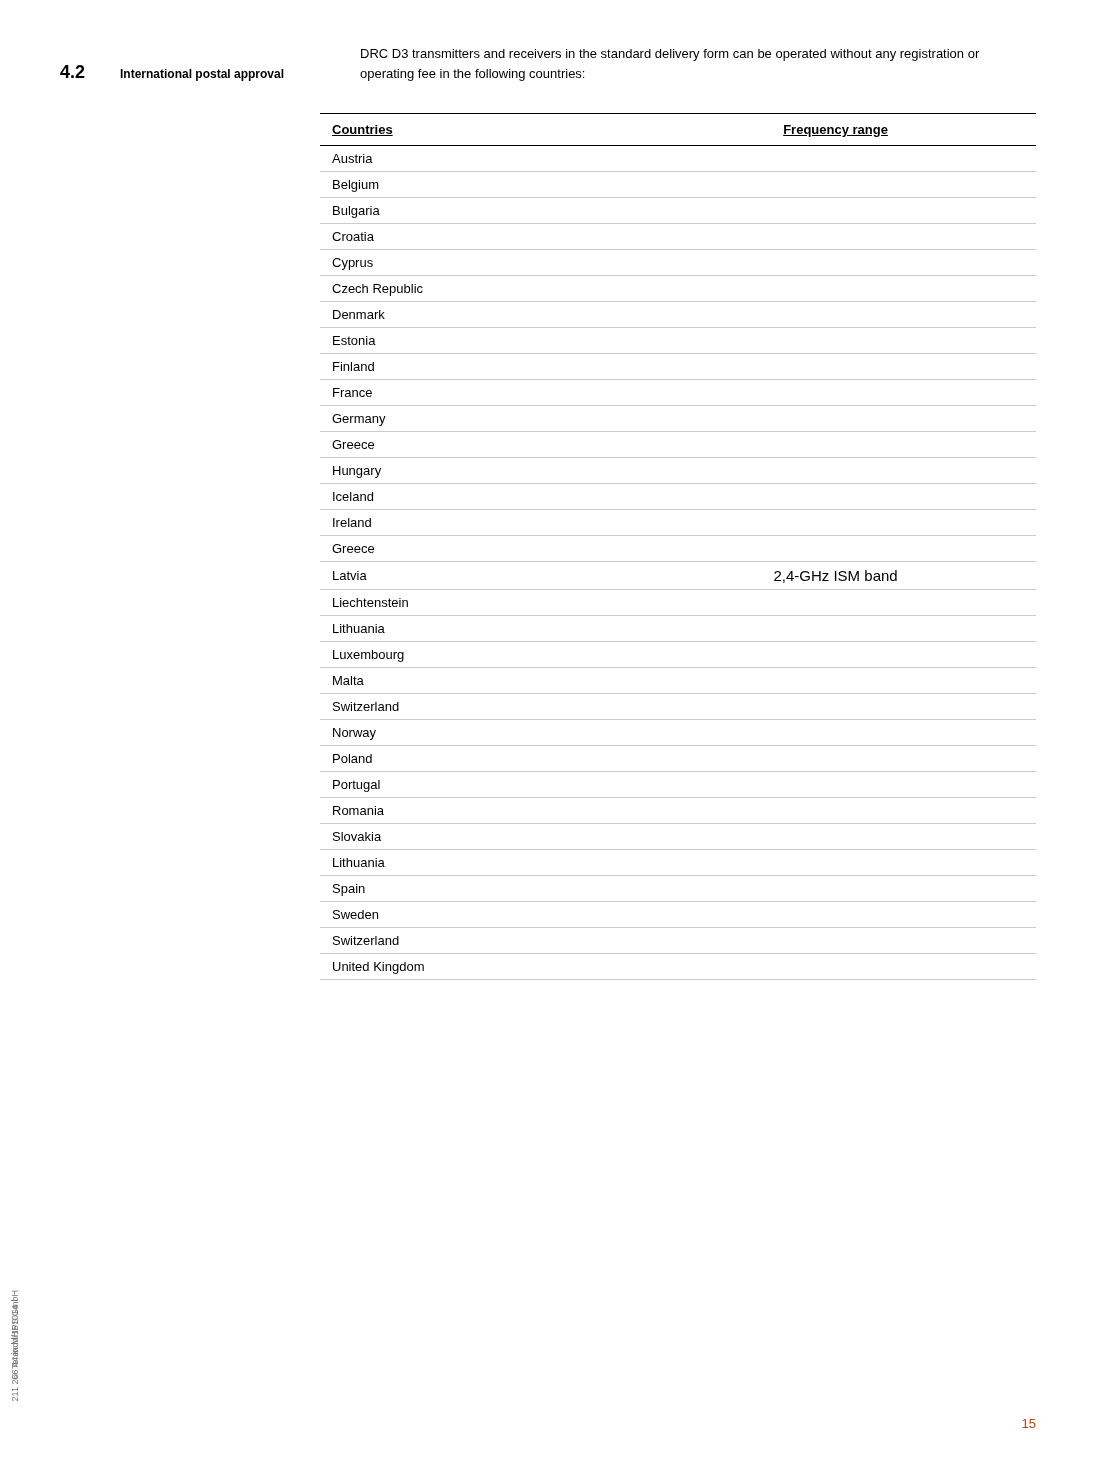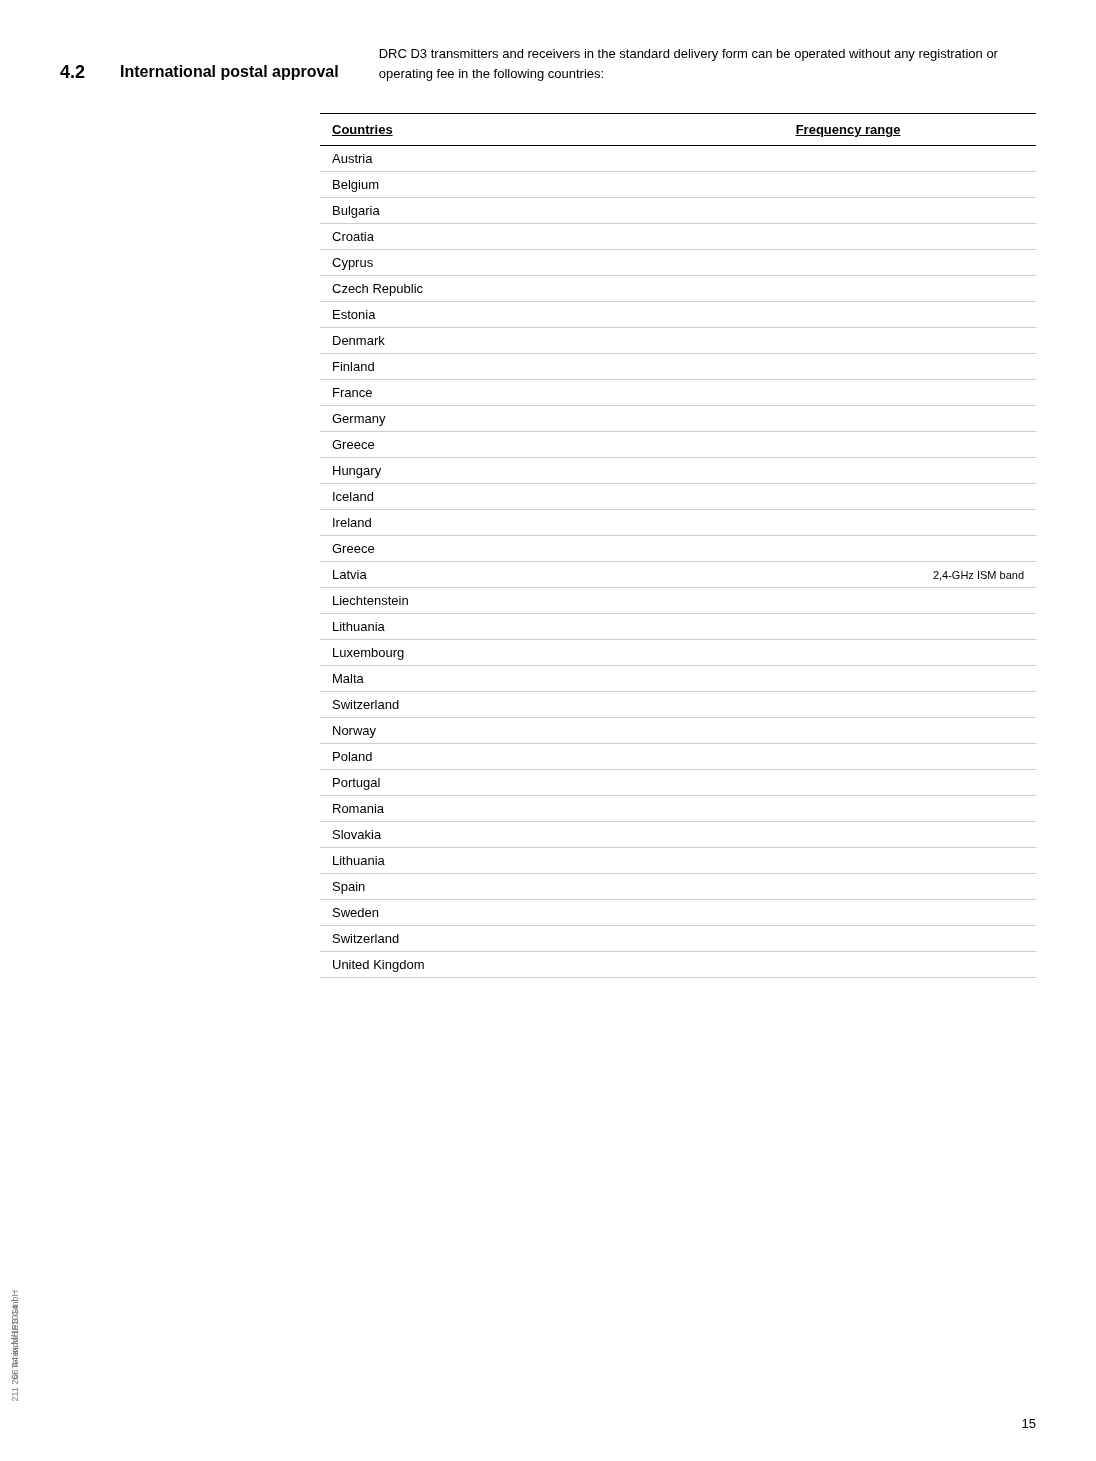--- a/index.html
+++ b/index.html
@@ -33,21 +33,21 @@
 
     .section-number {
       font-size: 18px;
       font-weight: bold;
       color: #000;
       min-width: 60px;
       margin-top: 2px;
     }
 
     .section-title {
-      font-size: 16px;
+      font-size: 12px;
       font-weight: bold;
       color: #000;
       min-width: 200px;
       line-height: 1.3;
       margin-right: 40px;
     }
 
     .section-description {
       font-size: 13px;
       color: #000;
@@ -118,28 +118,28 @@
       writing-mode: vertical-rl;
       text-orientation: mixed;
       transform: rotate(180deg);
     }
 
     .page-number {
       position: absolute;
       bottom: 30px;
       right: 60px;
       font-size: 13px;
-      color: #000000;
+      color: #c2410c;
     }
 
     
     .merged-td {
       vertical-align: middle;
-      text-align: right;
-      font-size: 11px;
+      text-align: center;
+      font-size: 15px;
     }
   </style>
 </head>
 <body>
 
 <div class="page-container">
 
   <div class="section-header">
     <div class="section-number">4.2</div>
     <div class="section-title">International postal approval</div>
@@ -176,25 +176,25 @@
           </tr>
           <tr>
             <td>Cyprus</td>
             <td class="merged-td"></td>
           </tr>
           <tr>
             <td>Czech Republic</td>
             <td class="merged-td"></td>
           </tr>
           <tr>
+            <td>Denmark</td>
+            <td class="merged-td"></td>
+          </tr>
+          <tr>
             <td>Estonia</td>
-            <td class="merged-td"></td>
-          </tr>
-          <tr>
-            <td>Denmark</td>
             <td class="merged-td"></td>
           </tr>
           <tr>
             <td>Finland</td>
             <td class="merged-td"></td>
           </tr>
           <tr>
             <td>France</td>
             <td class="merged-td"></td>
           </tr>

